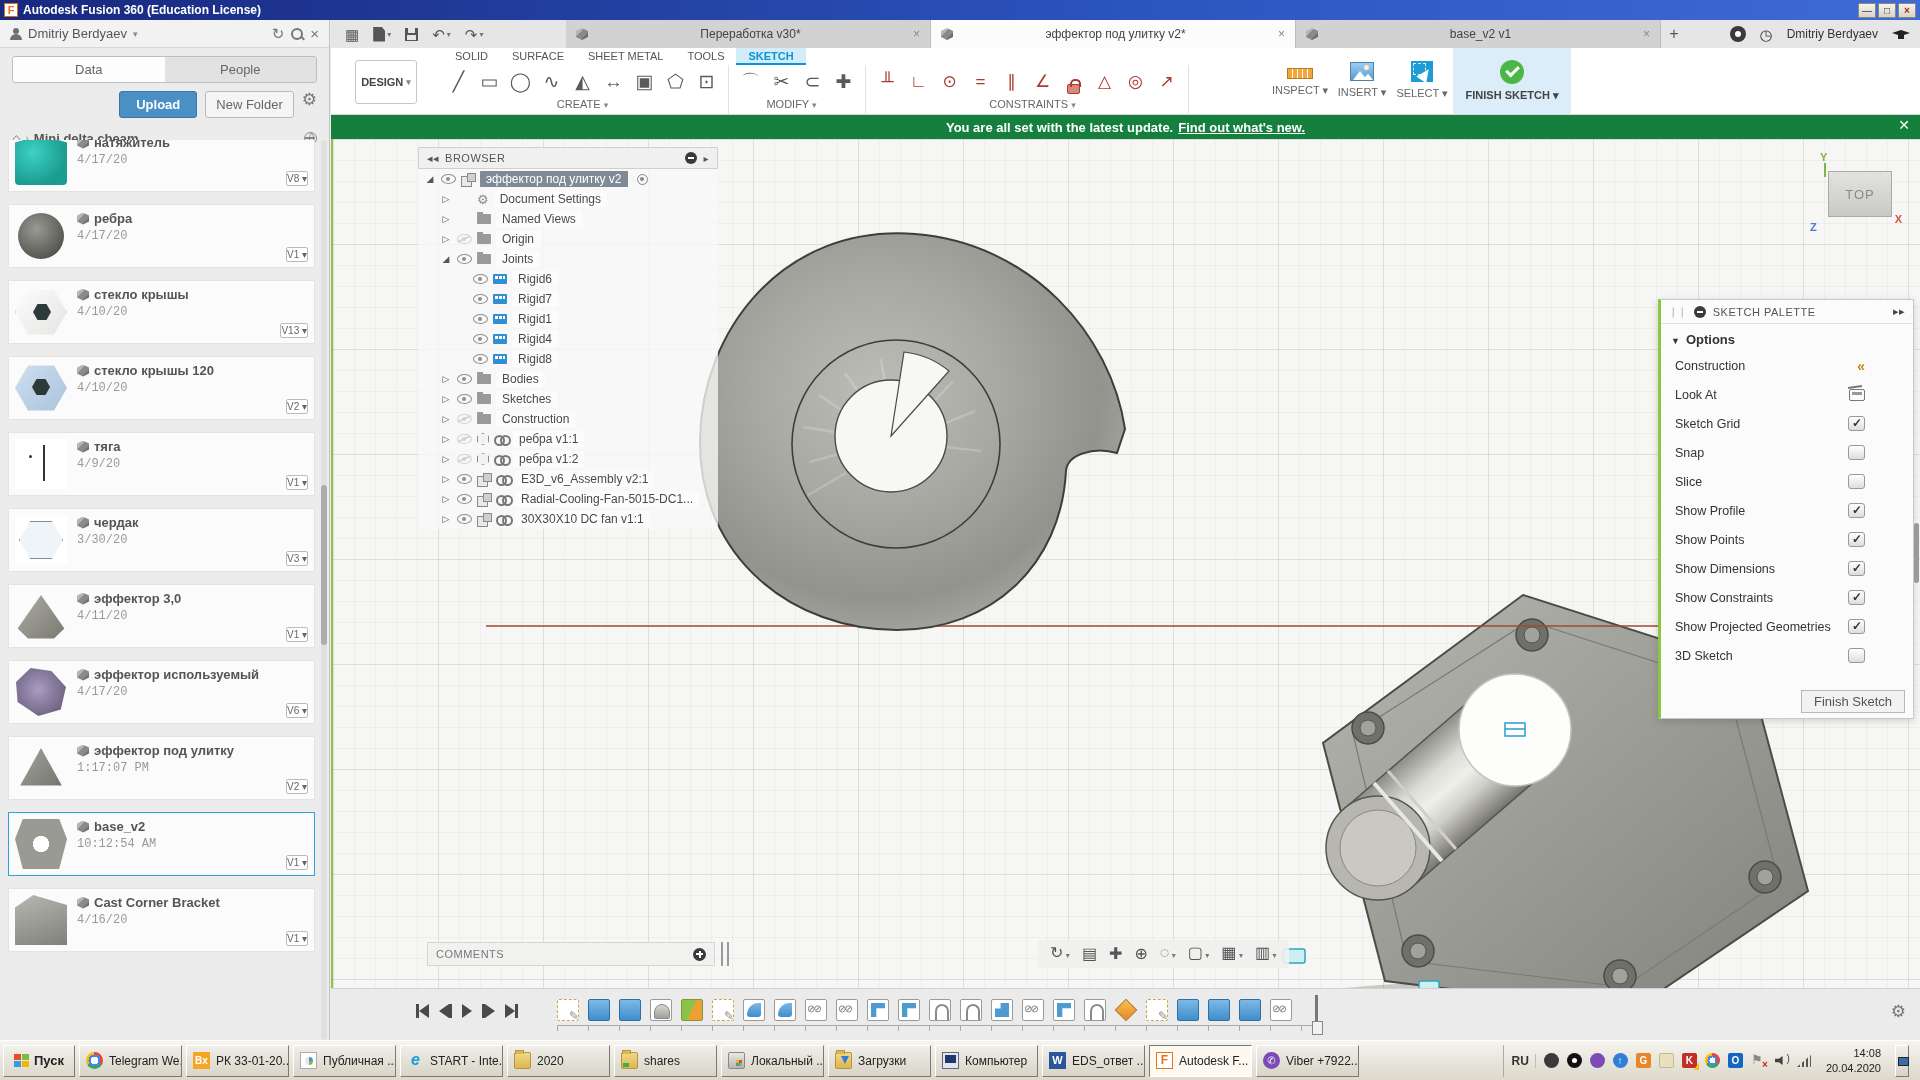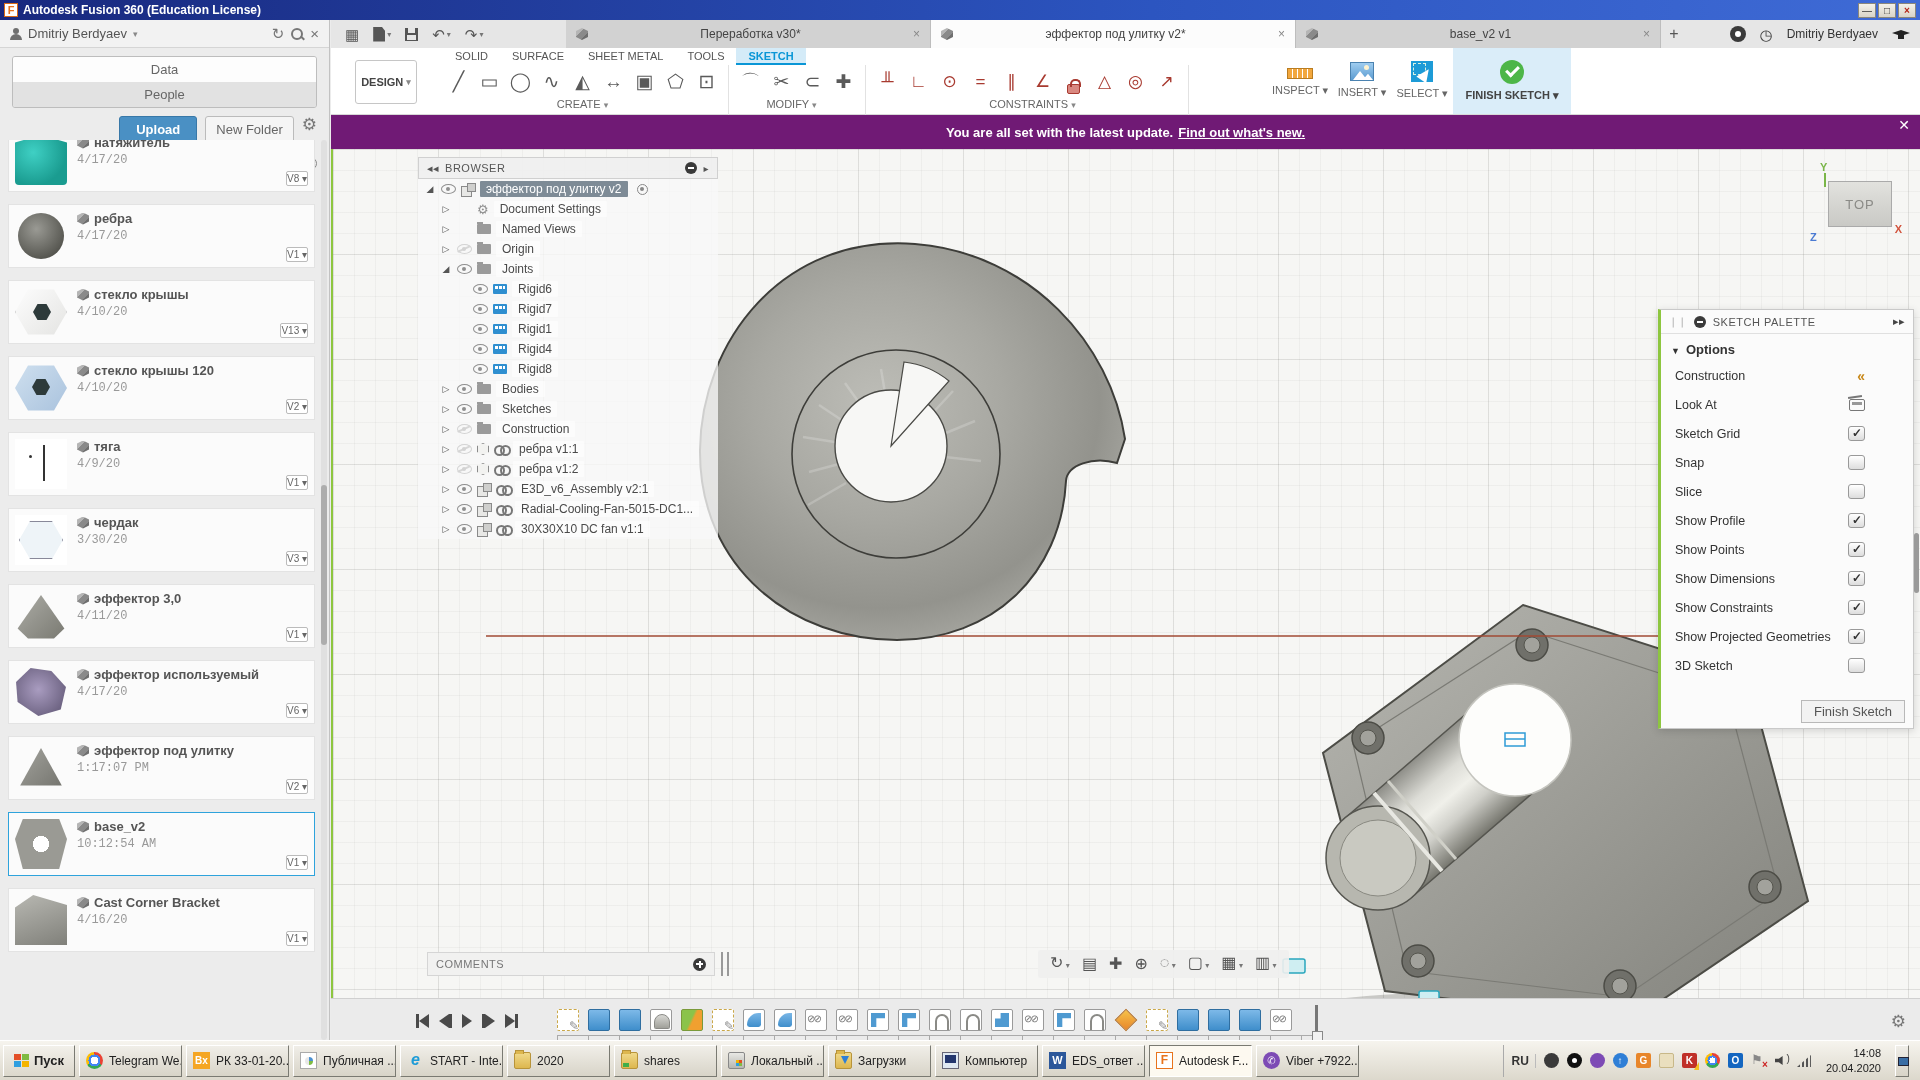--- a/index.html
+++ b/index.html
@@ -22,21 +22,21 @@
   .icon-person { width:12px; height:12px; position:relative; }
   .icon-person::before { content:""; position:absolute; left:3px; top:0; width:6px; height:6px; border-radius:50%; background:#707070; }
   .icon-person::after { content:""; position:absolute; left:0; top:6px; width:12px; height:6px; border-radius:6px 6px 0 0; background:#707070; }
   #dp-user { font-size:13px; color:#555; }
   .caret { font-size:9px; color:#888; }
   #dp-header .spacer { flex:1; }
   .dp-hicon { color:#777; font-size:15px; cursor:pointer; }
   .icon-search-c { position:relative; width:14px; height:14px; cursor:pointer; }
   .icon-search-c::before { content:""; position:absolute; left:1px; top:1px; width:8px; height:8px; border:2px solid #777; border-radius:50%; }
   .icon-search-c::after { content:""; position:absolute; left:10px; top:10px; width:5px; height:2px; background:#777; transform:rotate(45deg); }
-  #dp-tabs { display:flex; margin:8px 12px 0 12px; border:1px solid #bdbdbd; border-radius:3px; overflow:hidden;flex-direction:column; }
+  #dp-tabs { display:flex; margin:8px 12px 0 12px; border:1px solid #bdbdbd; border-radius:3px; overflow:hidden; }
   .dp-tab { flex:1; text-align:center; font-size:13px; color:#666; padding:5px 0; background:#e2e2e2; cursor:pointer; }
   .dp-tab.active { background:#fdfdfd; }
   #dp-actions { display:flex; align-items:flex-start; justify-content:flex-end; gap:8px; padding:8px 12px; }
   #btn-upload { background:#4a90c4; color:#fff; font-size:13px; font-weight:bold; border:1px solid #3878a8; border-radius:3px; padding:5px 16px; cursor:pointer; }
   #btn-newfolder { background:#f5f5f5; color:#666; font-size:13px; border:1px solid #bbb; border-radius:3px; padding:5px 10px; cursor:pointer; }
   .icon-gear { color:#777; font-size:17px; cursor:pointer; line-height:1; }
   #dp-breadcrumb { display:flex; align-items:center; gap:5px; padding:4px 12px 6px 12px; font-size:13px; font-weight:bold; color:#555; }
   .icon-home { color:#666; font-size:14px; cursor:pointer; }
   .bc-sep { color:#aaa; font-size:10px; }
   #dp-breadcrumb .spacer { flex:1; }
@@ -120,21 +120,21 @@
   .icon-image::after { content:""; position:absolute; right:4px; top:2px; width:5px; height:5px; border-radius:50%; background:#fef3d0; }
   .icon-select { width:22px; height:21px; margin:1px auto 0 auto; background:#1d9bd7; position:relative; }
   .icon-select::before { content:""; position:absolute; left:2px; top:2px; right:7px; bottom:7px; border:1.5px dashed #d8f2e2; }
   .icon-select::after { content:""; position:absolute; right:2px; bottom:1px; width:0; height:0; border-left:6px solid transparent; border-right:6px solid transparent; border-bottom:13px solid #fff; transform:rotate(35deg); }
   #finish-blk { position:absolute; top:0; width:118px; height:66px; background:#daedf9; text-align:center; cursor:pointer; }
   .icon-check-circle { width:24px; height:24px; border-radius:50%; background:#4db648; margin:12px auto 0 auto; position:relative; }
   .icon-check-circle::after { content:""; position:absolute; left:6px; top:6px; width:10px; height:5px; border-left:3px solid #fff; border-bottom:3px solid #fff; transform:rotate(-45deg); }
   #finish-blk .blk-lbl { font-size:11px; font-weight:bold; color:#444; margin-top:5px; }
 
   
-  #green-bar { height:34px; background:#701a75; color:#fff; font-size:13px; display:flex; align-items:center; justify-content:center; position:relative; font-weight:bold; }
+  #green-bar { height:24px; background:#15803d; color:#fff; font-size:13px; display:flex; align-items:center; justify-content:center; position:relative; font-weight:bold; }
   #green-bar a { color:#fff; margin-left:5px; text-decoration:underline; cursor:pointer; }
   #green-x { position:absolute; right:10px; top:0; line-height:21px; font-size:14px; cursor:pointer; font-weight:normal; }
 
   
   #canvas { position:relative; height:849px; background-color:#f6f6f4; border-left:2px solid #8dc63f; overflow:hidden;
     background-image:
       repeating-linear-gradient(to right, rgba(80,80,75,.10) 0 1px, transparent 1px 105px),
       repeating-linear-gradient(to bottom, rgba(80,80,75,.10) 0 1px, transparent 1px 105px),
       repeating-linear-gradient(to right, rgba(80,80,75,.05) 0 1px, transparent 1px 21px),
       repeating-linear-gradient(to bottom, rgba(80,80,75,.05) 0 1px, transparent 1px 21px); }

